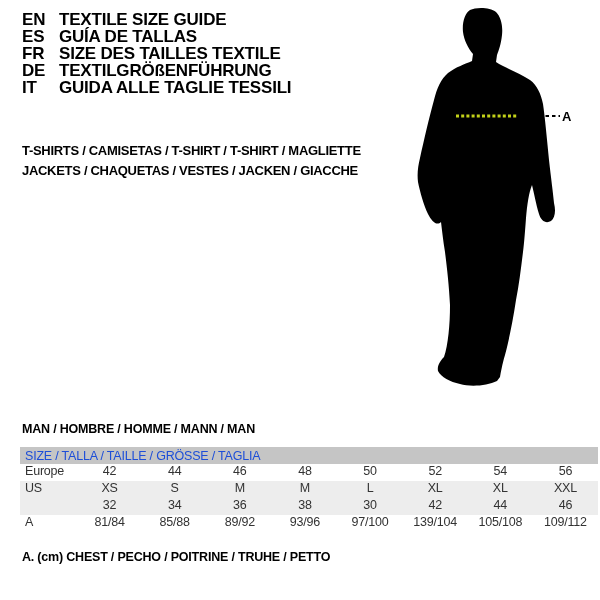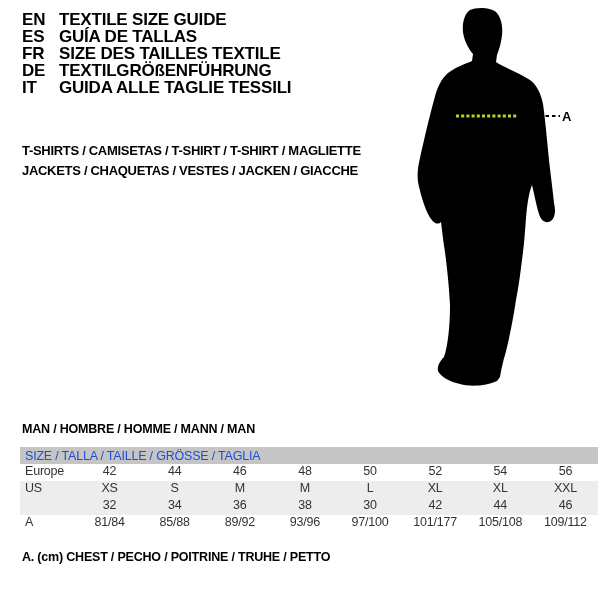--- a/index.html
+++ b/index.html
@@ -153,21 +153,21 @@
       <span class="cell">46</span>
     </div>
 
     <div class="trow">
       <span class="rlabel">A</span>
       <span class="cell">81/84</span>
       <span class="cell">85/88</span>
       <span class="cell">89/92</span>
       <span class="cell">93/96</span>
       <span class="cell">97/100</span>
-      <span class="cell">101/177</span>
+      <span class="cell">139/104</span>
       <span class="cell">105/108</span>
       <span class="cell">109/112</span>
     </div>
   </div>
 
   <div class="footnote">A. (cm) CHEST / PECHO / POITRINE / TRUHE / PETTO</div>
 
 </div>
 
 </body></html>

